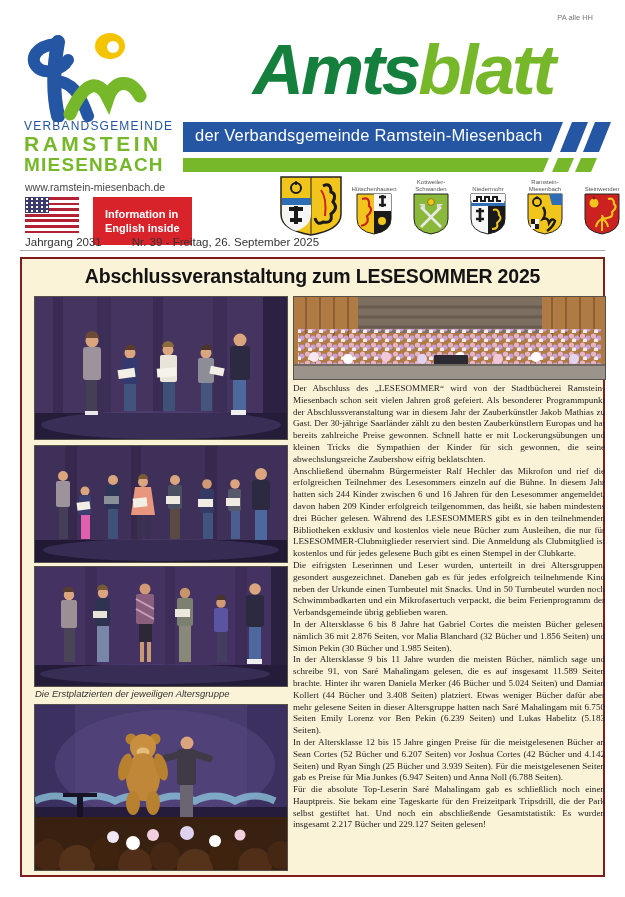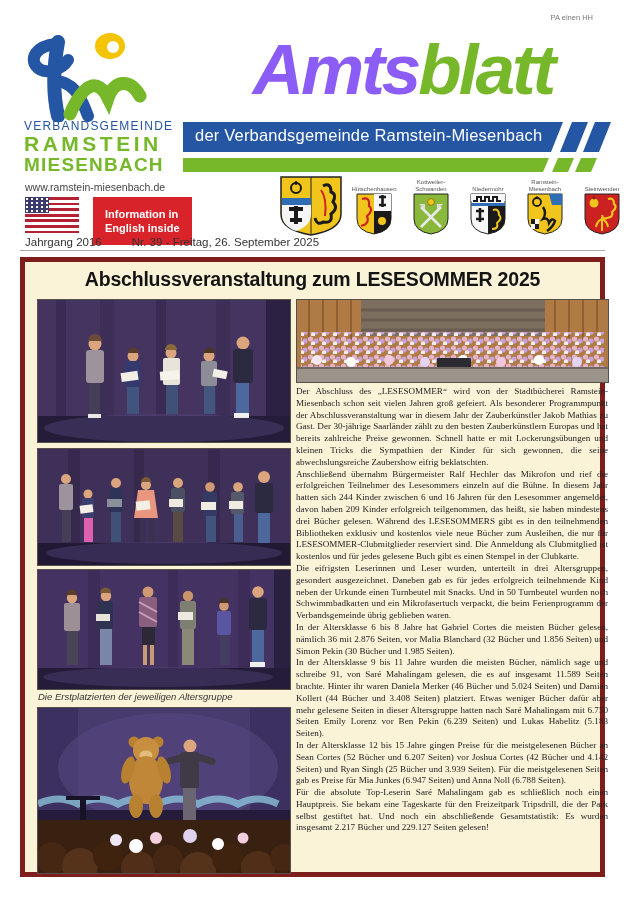--- a/index.html
+++ b/index.html
@@ -14,21 +14,21 @@
 
   
   .logo-svg{left:18px;top:30px;}
   .logo-org{left:24px;top:119px;font-size:12px;font-weight:normal;color:#2456a4;letter-spacing:1.2px;}
   .logo-name1{left:24px;top:132px;font-size:21px;font-weight:bold;color:#76b82a;letter-spacing:3.5px;}
   .logo-name2{left:24px;top:154px;font-size:19px;font-weight:bold;color:#76b82a;letter-spacing:1.2px;}
 
   
   .masthead-title{left:198px;top:34px;width:410px;text-align:center;
     font-size:71px;font-style:italic;font-weight:bold;letter-spacing:-3px;line-height:1;}
-  .masthead-title .t-blue{color:#8b5cf6;}
+  .masthead-title .t-blue{color:#15803d;}
   .masthead-title .t-green{color:#76b82a;}
   .banner{left:183px;top:122px;width:430px;height:50px;}
   .banner-text{left:195px;top:126px;font-size:16.5px;color:#ffffff;letter-spacing:.2px;}
 
   
   .website{left:25px;top:181px;font-size:10.5px;color:#444;}
   .flag-row{left:25px;top:197px;display:flex;align-items:stretch;height:48px;}
   .us-flag{width:54px;height:36px;position:relative;
     background:repeating-linear-gradient(#b22234 0 2.8px,#ffffff 2.8px 5.6px);}
   .us-flag .canton{position:absolute;left:0;top:0;width:24px;height:16px;background:#3c3b6e;
@@ -39,35 +39,35 @@
   .issue-line{left:25px;top:236px;font-size:11.5px;color:#333;display:flex;gap:30px;}
 
   
   .crest-row{left:279px;top:176px;display:flex;align-items:flex-start;gap:5px;}
   .crest-cell{width:52px;display:flex;flex-direction:column;align-items:center;}
   .crest-label{height:17px;display:flex;align-items:flex-end;justify-content:center;
     font-size:6px;color:#555;text-align:center;white-space:pre-line;line-height:1.15;}
   .rule{left:20px;top:250px;width:585px;height:1px;background:#aaa;}
 
   
-  .panel{left:20px;top:257px;width:585px;height:620px;background:#fbf3d8;border:5px solid #7f1d1d;box-sizing:border-box;}
+  .panel{left:20px;top:257px;width:585px;height:620px;background:#fbf3d8;border:2px solid #7f1d1d;box-sizing:border-box;}
   .headline{position:absolute;left:0;top:6px;width:100%;text-align:center;
     font-size:19.5px;font-weight:bold;color:#141414;letter-spacing:-.2px;}
   .photo{position:absolute;border:1px solid #55504a;box-sizing:border-box;background:#332a4e;}
   .photo svg{display:block;}
   .caption{position:absolute;left:13px;top:429px;font-size:9.5px;font-style:italic;color:#333;}
   .text-col{position:absolute;left:271px;top:124px;width:312px;}
   .text-col p{margin:0;font-size:9.1px;line-height:11.8px;text-align:justify;color:#222;font-family:Liberation Serif, serif;}
 </style>
 </head>
 <body>
 
 <div class="page">
 
-  <div class="abs corner-note">PA einen HH</div>
+  <div class="abs corner-note">PA alle HH</div>
 
   <div class="abs logo-svg">
     <svg width="165" height="92" viewBox="0 0 165 92">
       <ellipse cx="92" cy="16" rx="15" ry="13" fill="#f5c400"></ellipse>
       <ellipse cx="95" cy="17" rx="6" ry="6" fill="#ffffff"></ellipse>
       <path d="M38,14 C18,16 12,28 18,36 C26,46 44,40 50,30" fill="none" stroke="#2456a4" stroke-width="12" stroke-linecap="round"></path>
       <path d="M40,12 C36,34 34,60 40,86" fill="none" stroke="#2456a4" stroke-width="14" stroke-linecap="round"></path>
       <path d="M44,52 C58,56 64,70 70,86" fill="none" stroke="#2456a4" stroke-width="12" stroke-linecap="round"></path>
       <path d="M52,84 C66,52 80,48 90,68 C96,50 112,48 122,66" fill="none" stroke="#76b82a" stroke-width="13" stroke-linecap="round"></path>
     </svg>
@@ -94,21 +94,21 @@
   <div class="abs flag-row">
     <div class="us-flag">
         <div class="canton"></div>
       </div>
     <div class="en-box">
       <div>Information in</div>
       <div>English inside</div>
     </div>
   </div>
   <div class="abs issue-line">
-    <span>Jahrgang 2016</span>
+    <span>Jahrgang 2031</span>
     <span>Nr. 39 - Freitag, 26. September 2025</span>
   </div>
 
   <div class="abs crest-row">
     <svg width="64" height="60" viewBox="0 0 64 60">
       <path d="M2,1 H62 V38 Q62,54 32,59 Q2,54 2,38 Z" fill="#f2c51d" stroke="#222" stroke-width="1.5"></path>
       <path d="M32,1 V58" stroke="#222" stroke-width="1"></path>
       <rect x="3" y="22" width="29" height="7" fill="#2f6db5"></rect>
       <path d="M3,29 H32 V38 Q32,50 17,55 Q3,50 3,38 Z" fill="#f5f5f5"></path>
       <path d="M10,33 h14 M17,30 v18 M11,44 h12" stroke="#1a1a1a" stroke-width="4" fill="none"></path>

